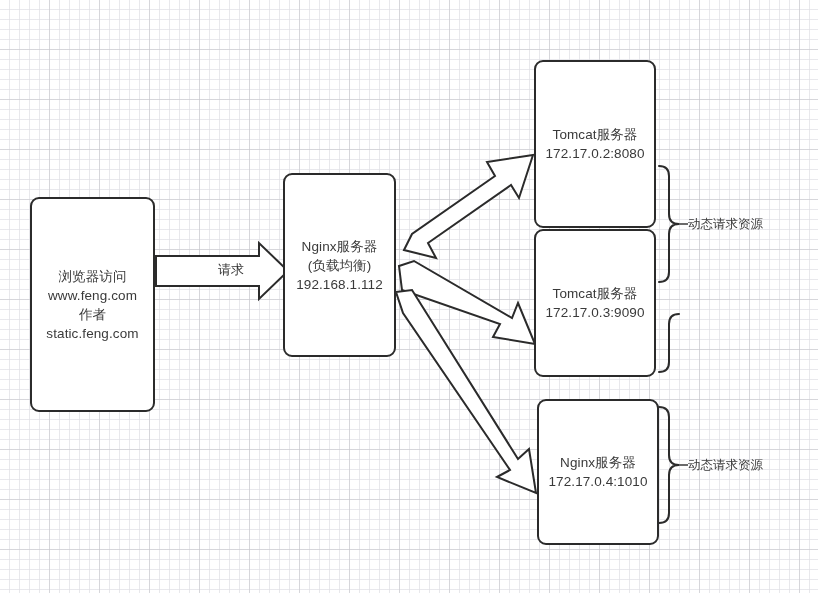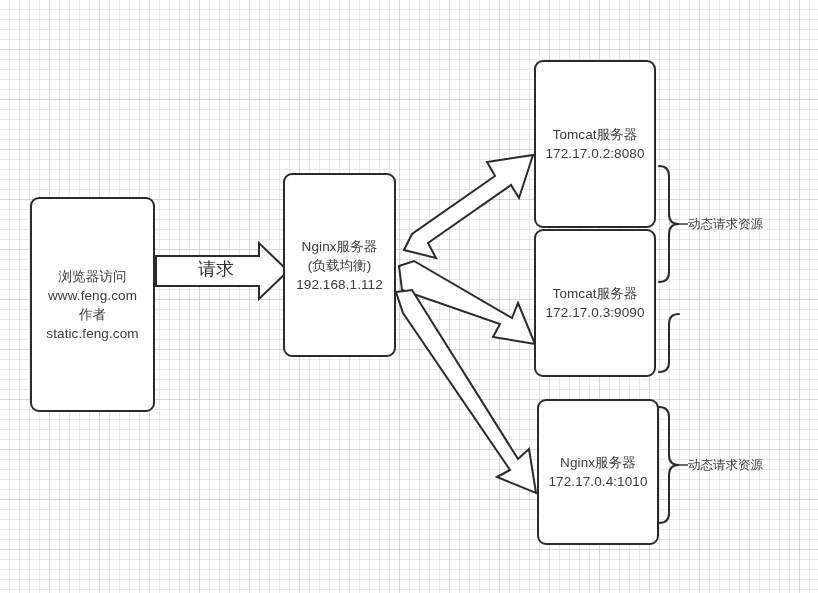--- a/index.html
+++ b/index.html
@@ -48,23 +48,23 @@
   }
   .node-text {
     display: block;
     width: 100%;
     white-space: pre-line;
   }
   .edge-label {
     position: absolute;
     z-index: 5;
     color: #333333;
-    font-size: 18px;
+    font-size: 13px;
     line-height: 15px;
-    text-align: center;
+    text-align: right;
     white-space: nowrap;
   }
   .brace-label {
     position: absolute;
     z-index: 5;
     color: #3a3a3a;
     font-size: 12.5px;
     line-height: 16px;
     white-space: nowrap;
   }

